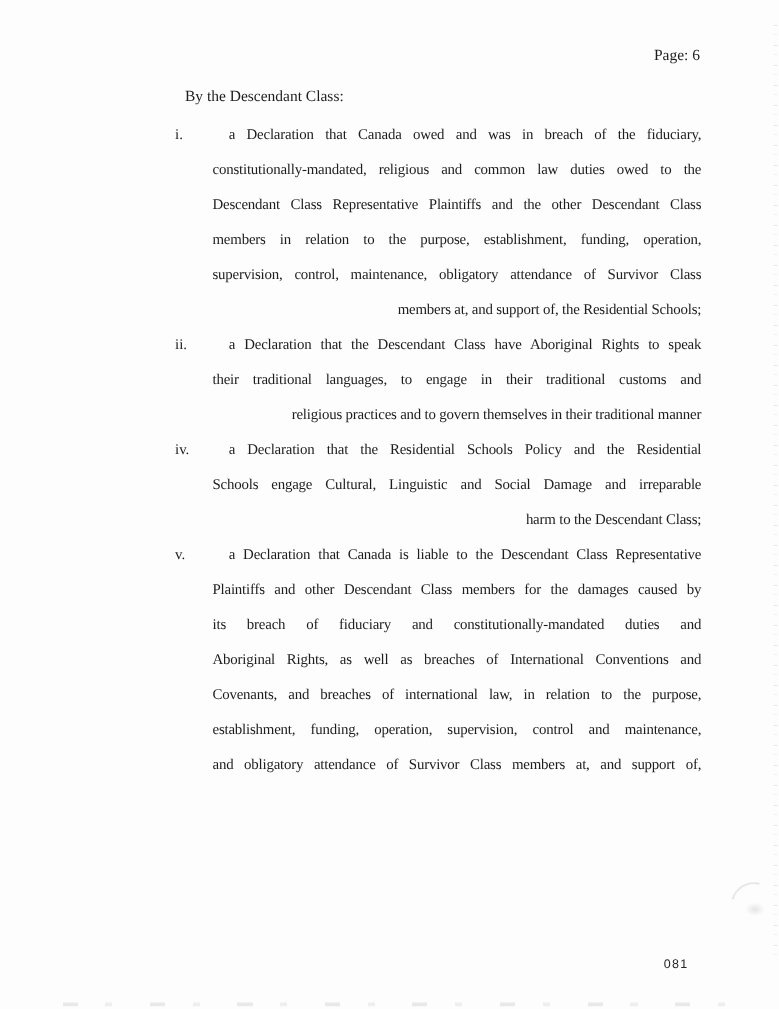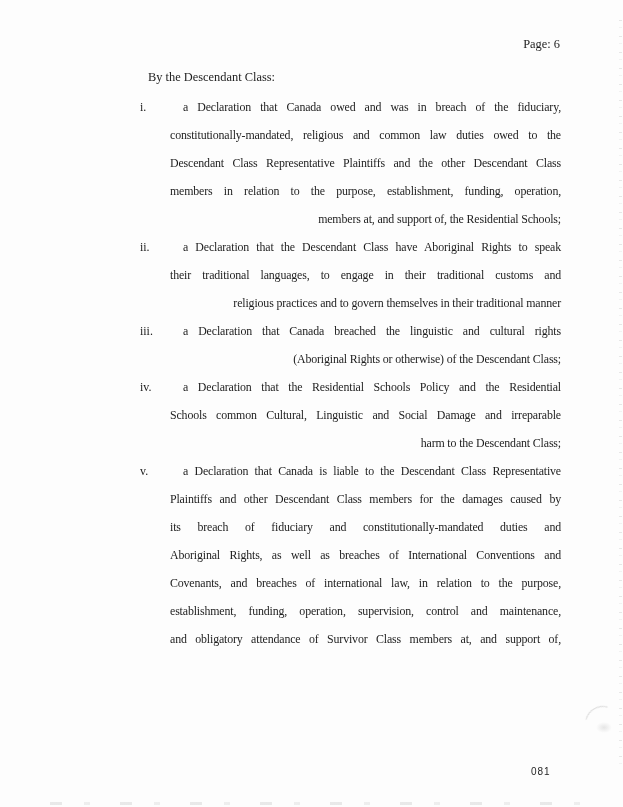--- a/index.html
+++ b/index.html
@@ -104,34 +104,31 @@
   <div class="page-label">Page: 6</div>
 
   <div class="heading">By the Descendant Class:</div>
 
   <div class="list">
       <div>
         <div class="line fill first"><span class="marker">i.</span>a Declaration that Canada owed and was in breach of the fiduciary,</div>
         <div class="line fill">constitutionally-mandated, religious and common law duties owed to the</div>
         <div class="line fill">Descendant Class Representative Plaintiffs and the other Descendant Class</div>
         <div class="line fill">members in relation to the purpose, establishment, funding, operation,</div>
+        <div class="line fill">supervision, control, maintenance, obligatory attendance of Survivor Class</div>
         <div class="line">members at, and support of, the Residential Schools;</div>
       </div>
       <div>
         <div class="line fill first"><span class="marker">ii.</span>a Declaration that the Descendant Class have Aboriginal Rights to speak</div>
         <div class="line fill">their traditional languages, to engage in their traditional customs and</div>
         <div class="line">religious practices and to govern themselves in their traditional manner</div>
       </div>
       <div>
-        <div class="line fill first"><span class="marker">iii.</span>a Declaration that Canada breached the linguistic and cultural rights</div>
-        <div class="line">(Aboriginal Rights or otherwise) of the Descendant Class;</div>
-      </div>
-      <div>
         <div class="line fill first"><span class="marker">iv.</span>a Declaration that the Residential Schools Policy and the Residential</div>
-        <div class="line fill">Schools common Cultural, Linguistic and Social Damage and irreparable</div>
+        <div class="line fill">Schools engage Cultural, Linguistic and Social Damage and irreparable</div>
         <div class="line">harm to the Descendant Class;</div>
       </div>
       <div>
         <div class="line fill first"><span class="marker">v.</span>a Declaration that Canada is liable to the Descendant Class Representative</div>
         <div class="line fill">Plaintiffs and other Descendant Class members for the damages caused by</div>
         <div class="line fill">its breach of fiduciary and constitutionally-mandated duties and</div>
         <div class="line fill">Aboriginal Rights, as well as breaches of International Conventions and</div>
         <div class="line fill">Covenants, and breaches of international law, in relation to the purpose,</div>
         <div class="line fill">establishment, funding, operation, supervision, control and maintenance,</div>
         <div class="line fill">and obligatory attendance of Survivor Class members at, and support of,</div>

